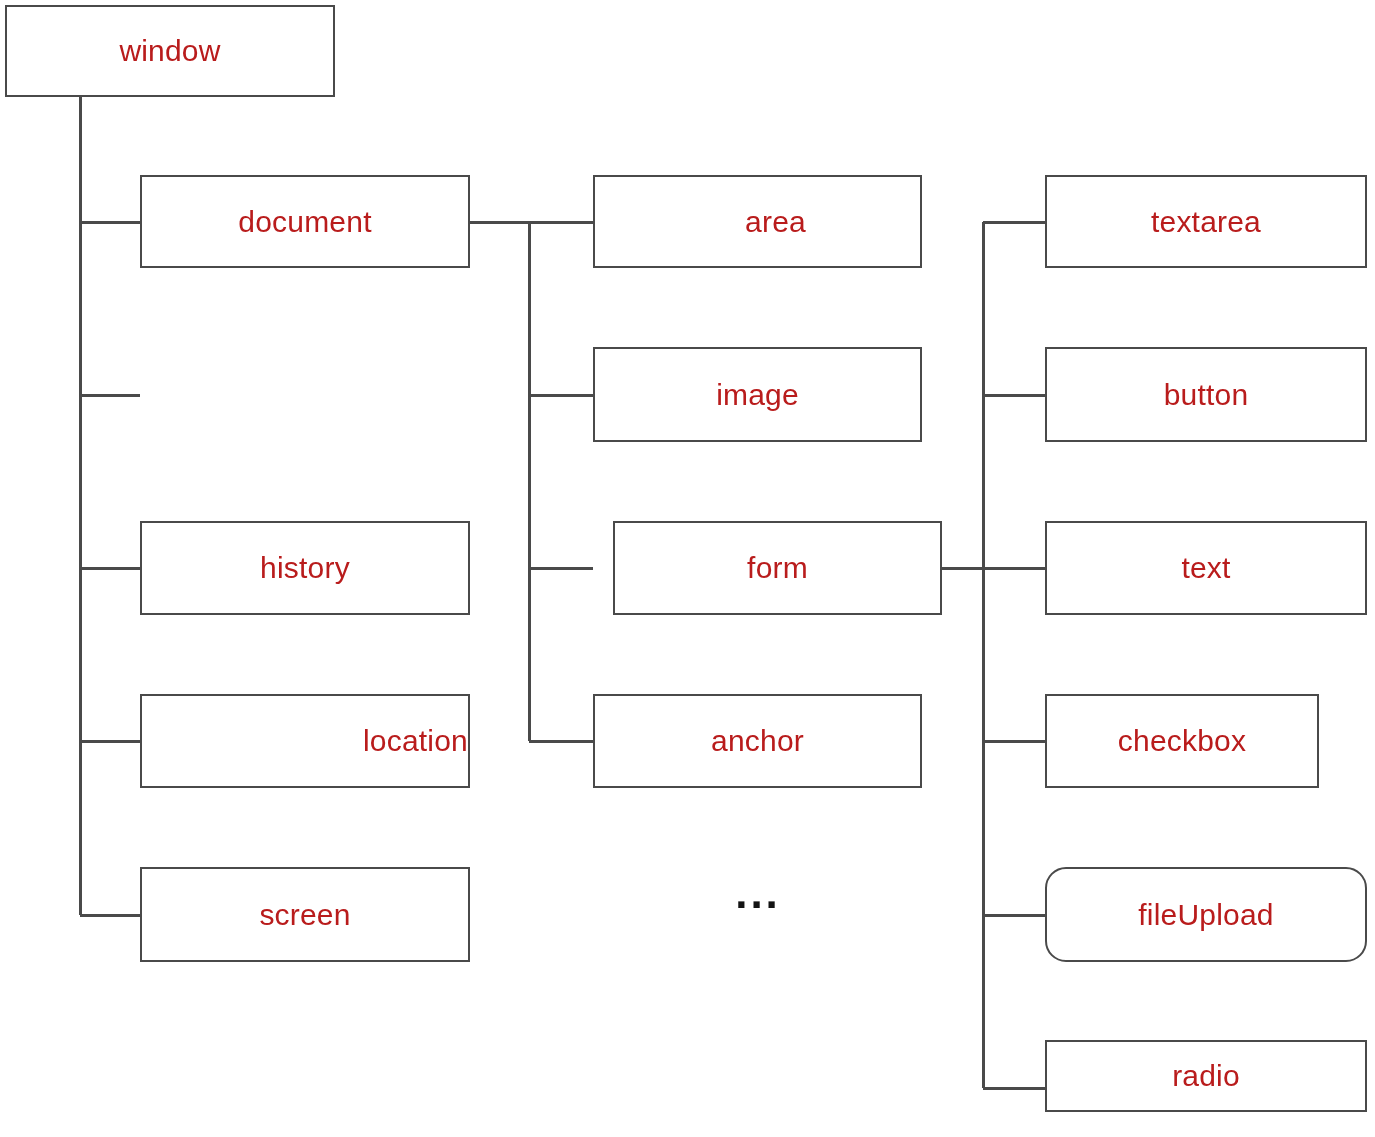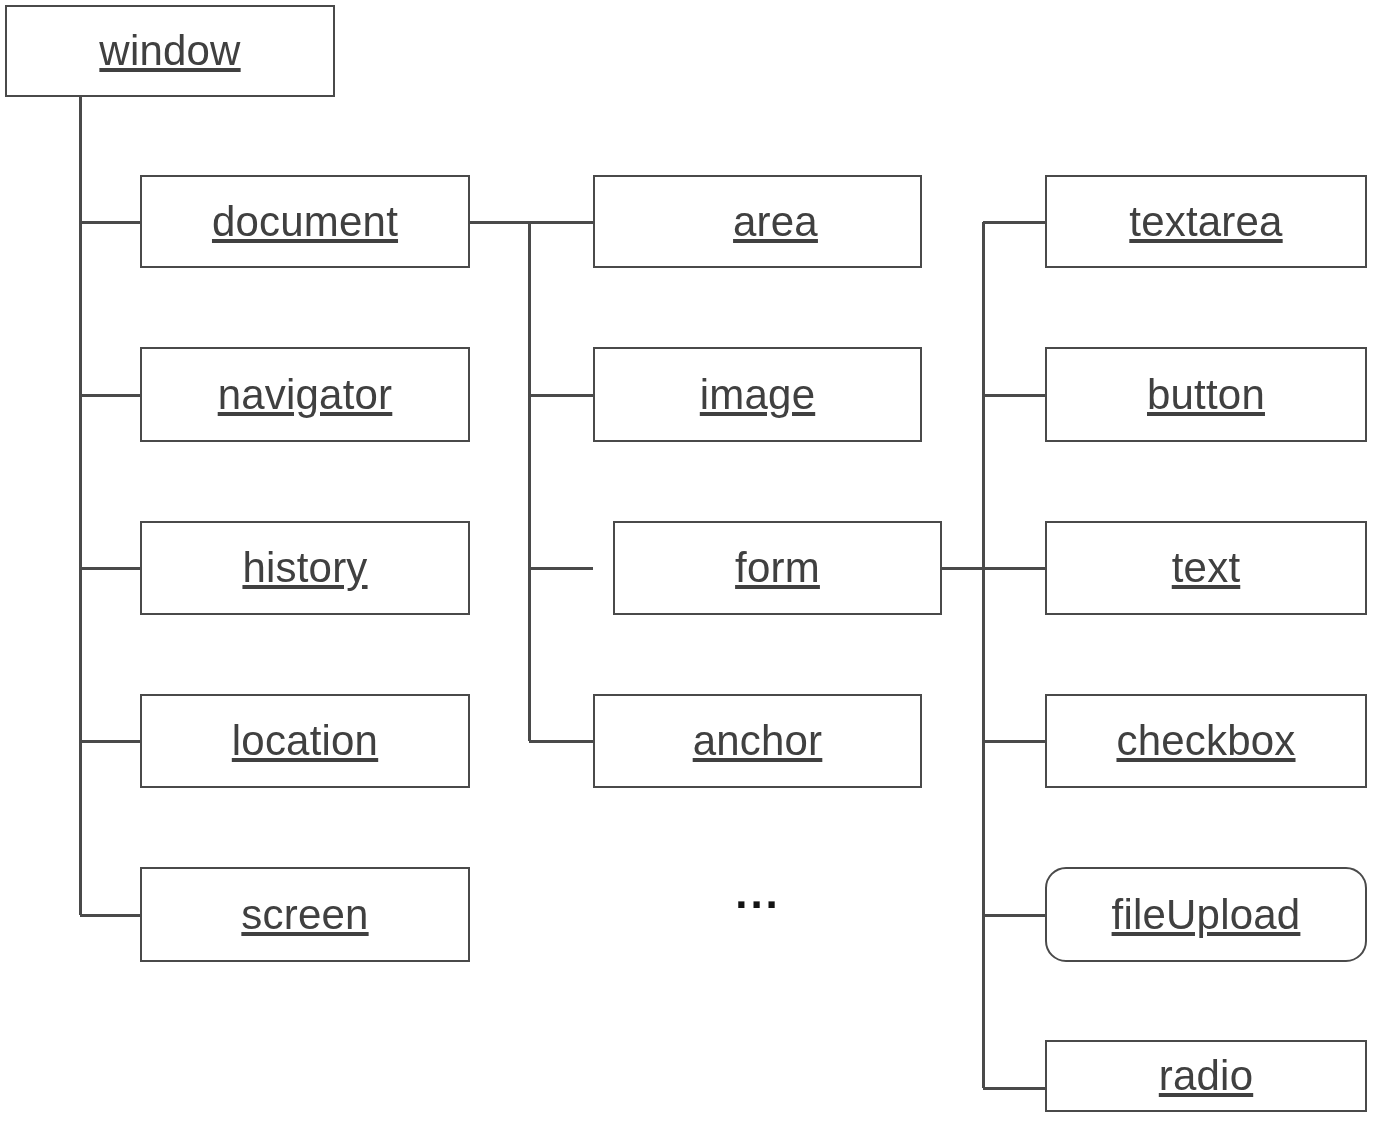--- a/index.html
+++ b/index.html
@@ -35,27 +35,26 @@
     position: absolute;
     box-sizing: border-box;
     border: 2px solid #4a4a4a;
     background: #ffffff;
     display: flex;
     align-items: center;
     justify-content: center;
   }
   .node-label {
     font-family: "Liberation Sans", sans-serif;
-    font-size: 42px;
+    font-size: 30px;
     font-weight: 400;
     line-height: 1;
-    color: #404040;
+    color: #b91c1c;
     letter-spacing: 0.2px;
     white-space: nowrap;
-    text-decoration: underline;
   }
   .ellipsis-mark {
     position: absolute;
     font-family: "Liberation Sans", sans-serif;
     font-size: 44px;
     font-weight: 700;
     color: #131313;
     line-height: 1;
     letter-spacing: 3px;
     transform: translate(-50%, -50%);
@@ -96,29 +95,26 @@
   </svg>
 
   <div class="node-box" style="left:5px; top:5px; width:330px; height:92px;">
     <span class="node-label">window</span>
   </div>
 
   <div class="node-box" style="left:140px; top:175px; width:330px; height:93px;">
     <span class="node-label">document</span>
   </div>
 
-  <div class="node-box" style="left:140px; top:347px; width:330px; height:95px;">
-    <span class="node-label">navigator</span>
-  </div>
 
   <div class="node-box" style="left:140px; top:521px; width:330px; height:94px;">
     <span class="node-label">history</span>
   </div>
 
-  <div class="node-box" style="left:140px; top:694px; width:330px; height:94px;">
+  <div class="node-box" style="left:140px; top:694px; width:330px; height:94px;justify-content:flex-end;">
     <span class="node-label">location</span>
   </div>
 
   <div class="node-box" style="left:140px; top:867px; width:330px; height:95px;">
     <span class="node-label">screen</span>
   </div>
 
   <div class="node-box" style="left:593px; top:175px; width:329px; height:93px;padding-left:36px;">
     <span class="node-label">area</span>
   </div>
@@ -142,21 +138,21 @@
   </div>
 
   <div class="node-box" style="left:1045px; top:347px; width:322px; height:95px;">
     <span class="node-label">button</span>
   </div>
 
   <div class="node-box" style="left:1045px; top:521px; width:322px; height:94px;">
     <span class="node-label">text</span>
   </div>
 
-  <div class="node-box" style="left:1045px; top:694px; width:322px; height:94px;">
+  <div class="node-box" style="left:1045px; top:694px; width:274px; height:94px;">
     <span class="node-label">checkbox</span>
   </div>
 
   <div class="node-box" style="left:1045px; top:867px; width:322px; height:95px;border-radius:21px;">
     <span class="node-label">fileUpload</span>
   </div>
 
   <div class="node-box" style="left:1045px; top:1040px; width:322px; height:72px;">
     <span class="node-label">radio</span>
   </div>

